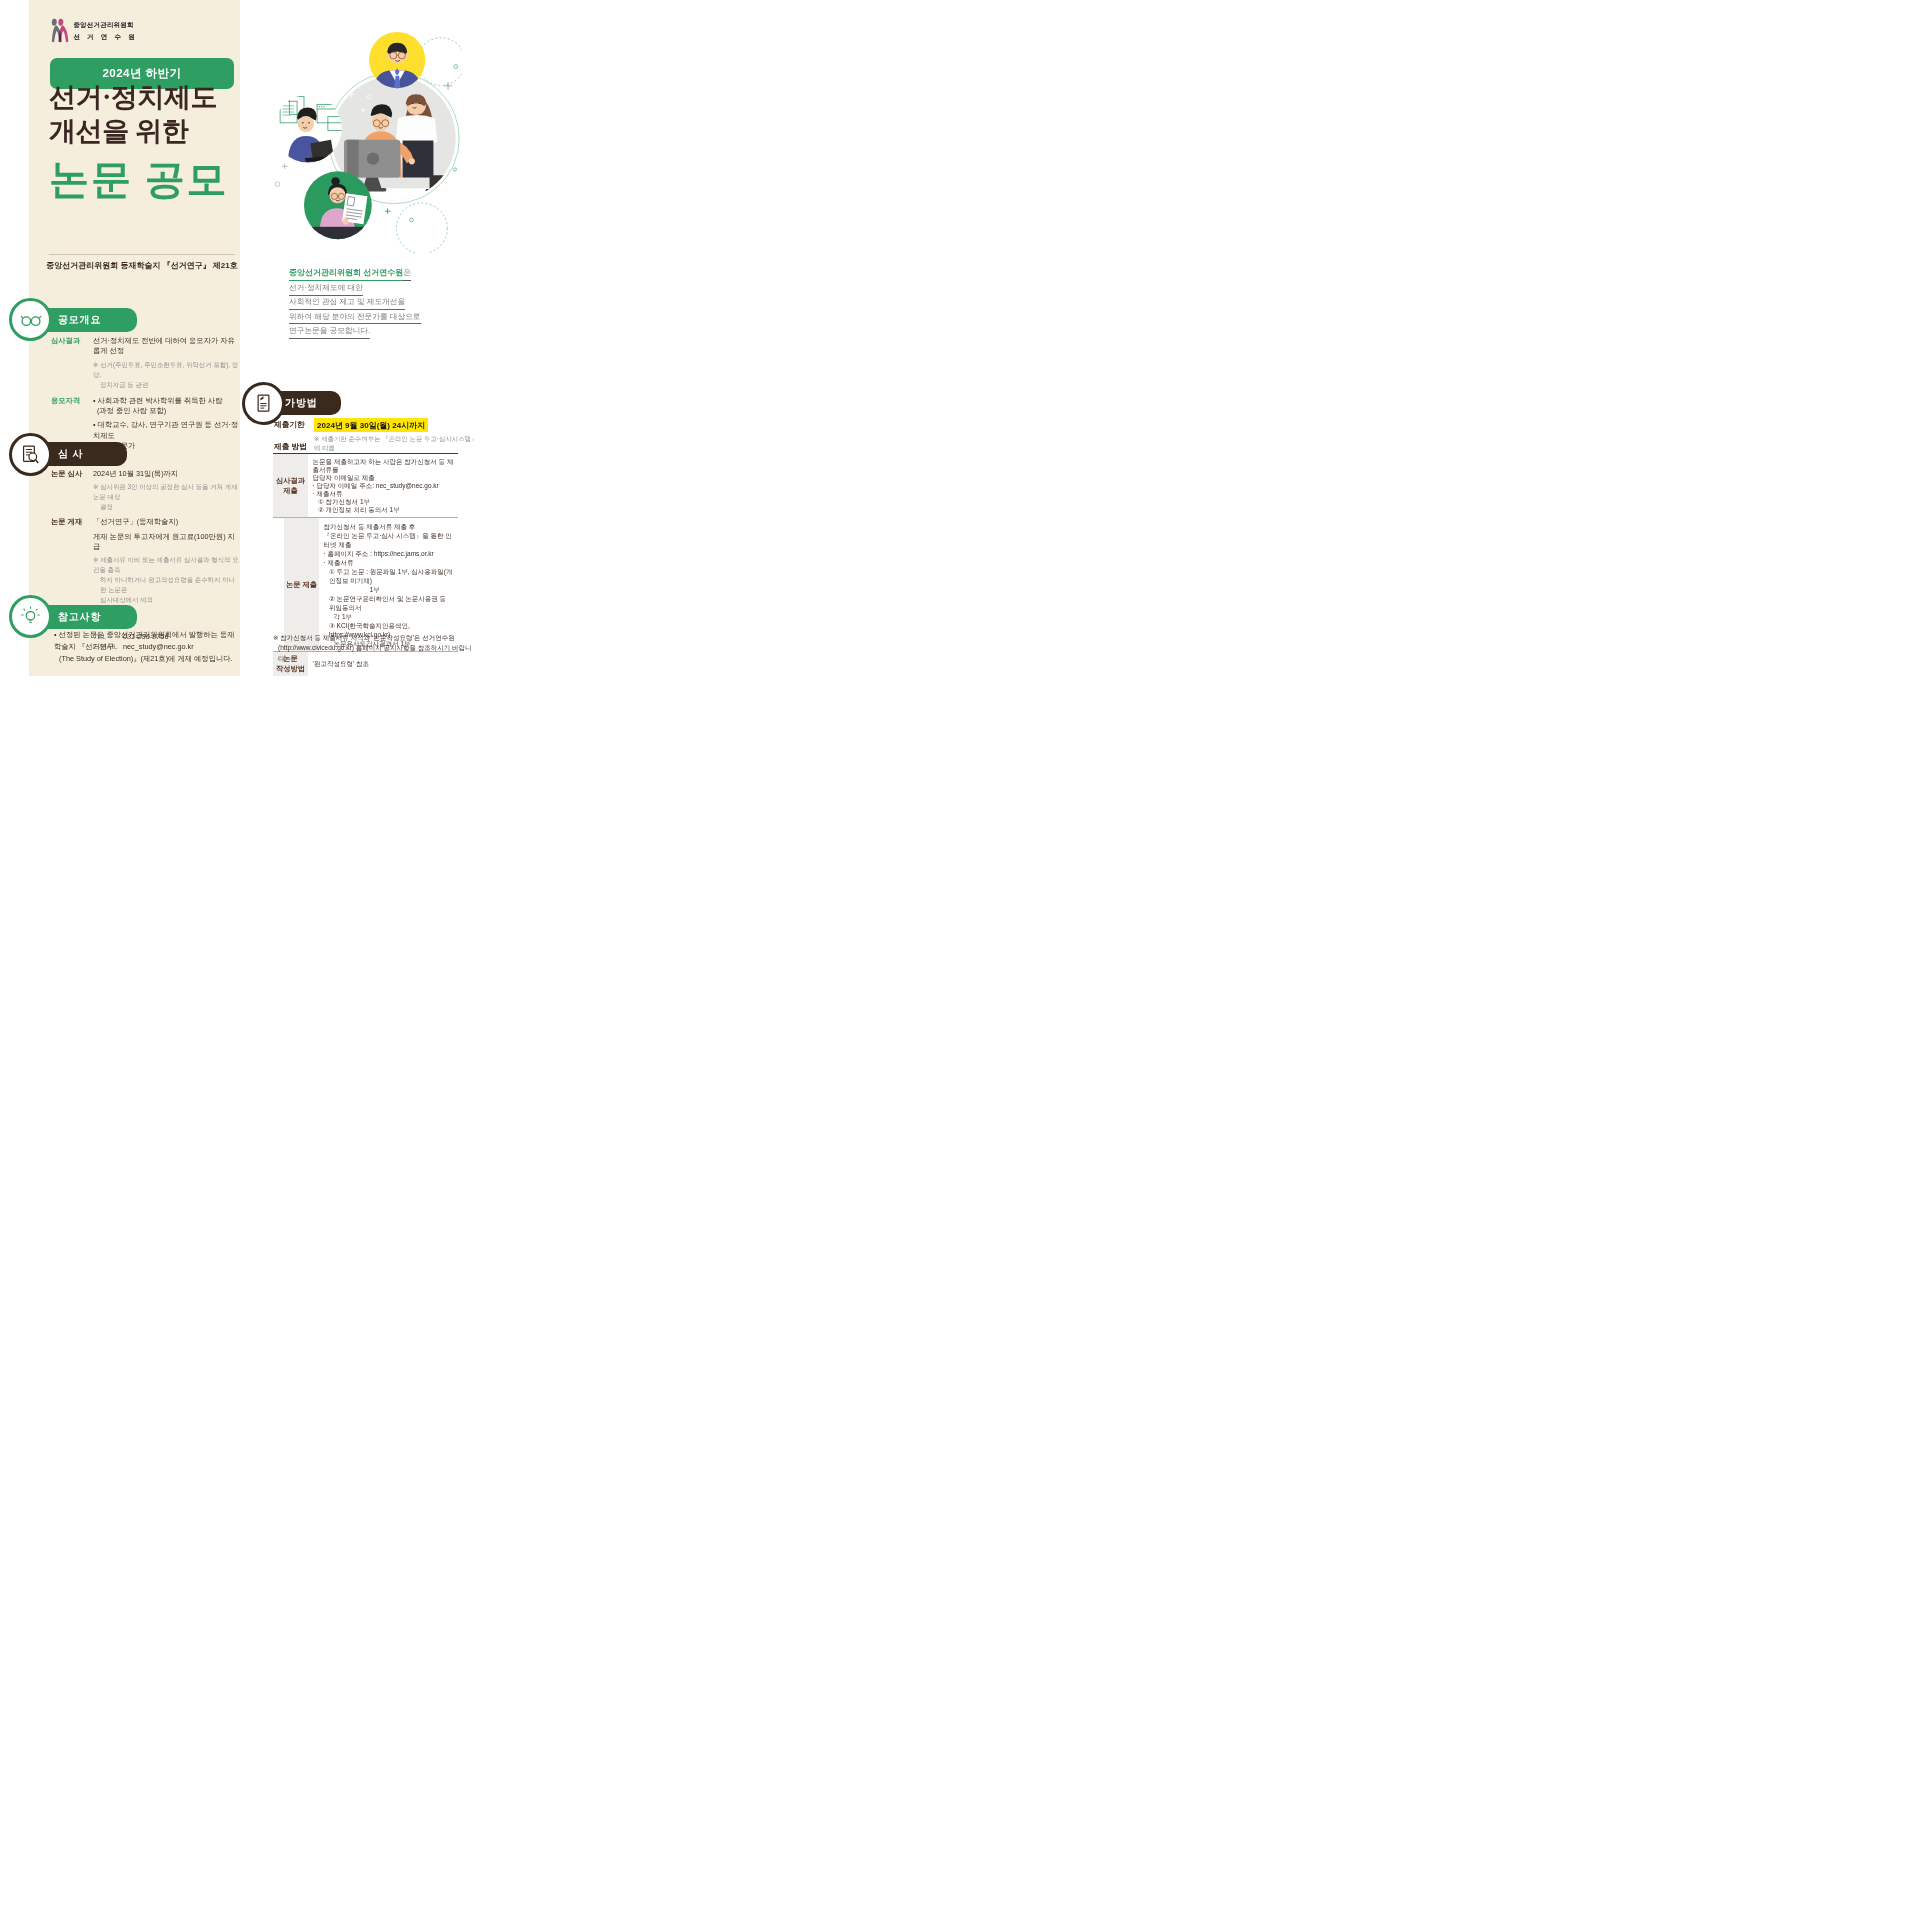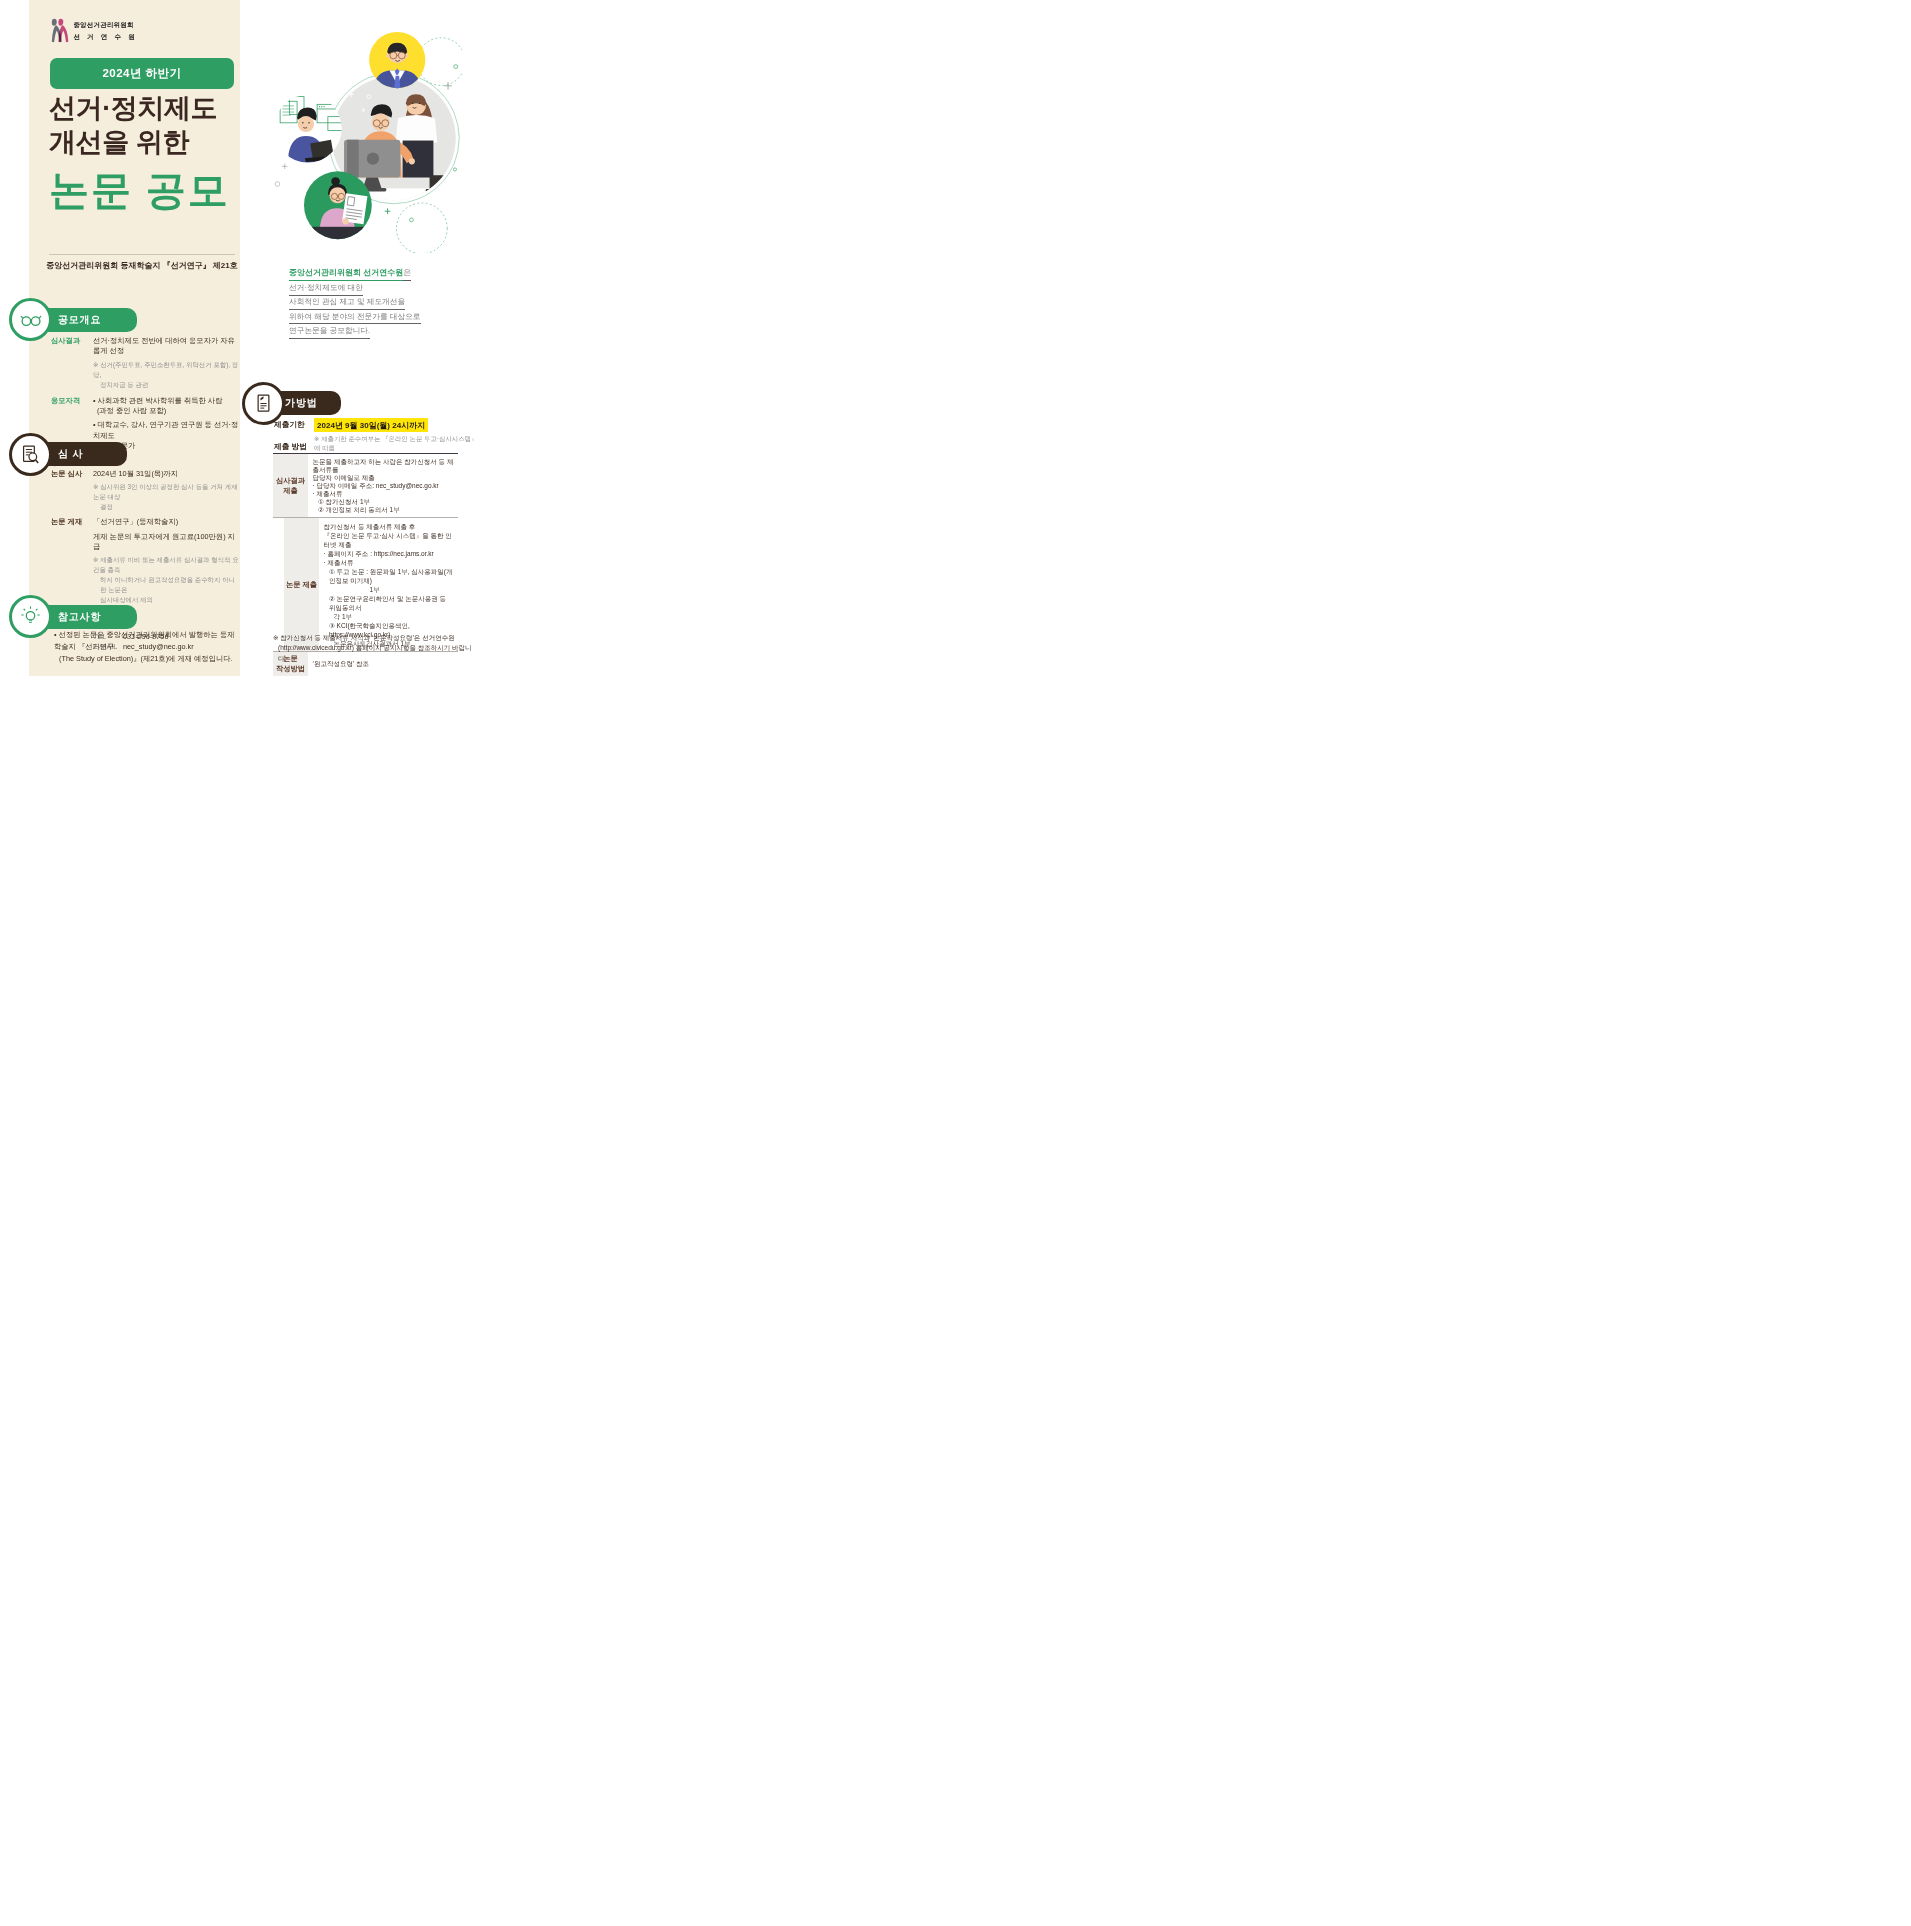--- a/index.html
+++ b/index.html
@@ -12,22 +12,22 @@
   .logo-text{margin-left:3.9px;color:#141414;}
   .logo-text .l1{font-size:6.5px;font-weight:800;letter-spacing:0.2px;margin-top:3.1px;}
   .logo-text .l2{font-size:6.5px;font-weight:800;letter-spacing:2.7px;margin-top:3.5px;}
 
   
   .badge{position:absolute;left:50px;top:58px;width:184px;height:31px;background:#2f9e63;
          border-radius:7px;display:flex;align-items:center;justify-content:center;
          color:#fff;font-size:11.6px;font-weight:800;letter-spacing:0.4px;}
 
   
-  .title{position:absolute;left:49px;top:91px;font-size:27px;line-height:34px;font-weight:800;
-         color:#3a2721;letter-spacing:-0.4px;}
+  .title{position:absolute;left:49px;top:80px;font-size:27px;line-height:34px;font-weight:800;
+         color:#3a2721;letter-spacing:-0.4px;font-family:Liberation Serif, serif;}
   .title-accent{margin-top:10px;font-size:40px;line-height:43px;font-weight:800;color:#2f9e63;letter-spacing:1.9px;}
   .hr-sub{position:absolute;left:49px;top:254px;width:186px;height:0.8px;background:#cfc5b2;}
   .subtitle{position:absolute;left:45px;top:260px;width:194px;text-align:center;
             font-size:8px;font-weight:700;color:#3a2721;}
 
   
   .intro{position:absolute;left:289px;top:269px;width:158px;text-align:left;}
   .intro .row{line-height:1.1;}
   .intro .u{display:inline-block;padding-bottom:2.3px;margin-bottom:2.7px;border-bottom:0.8px solid #636363;
             font-size:7.7px;color:#7c7c7c;}

